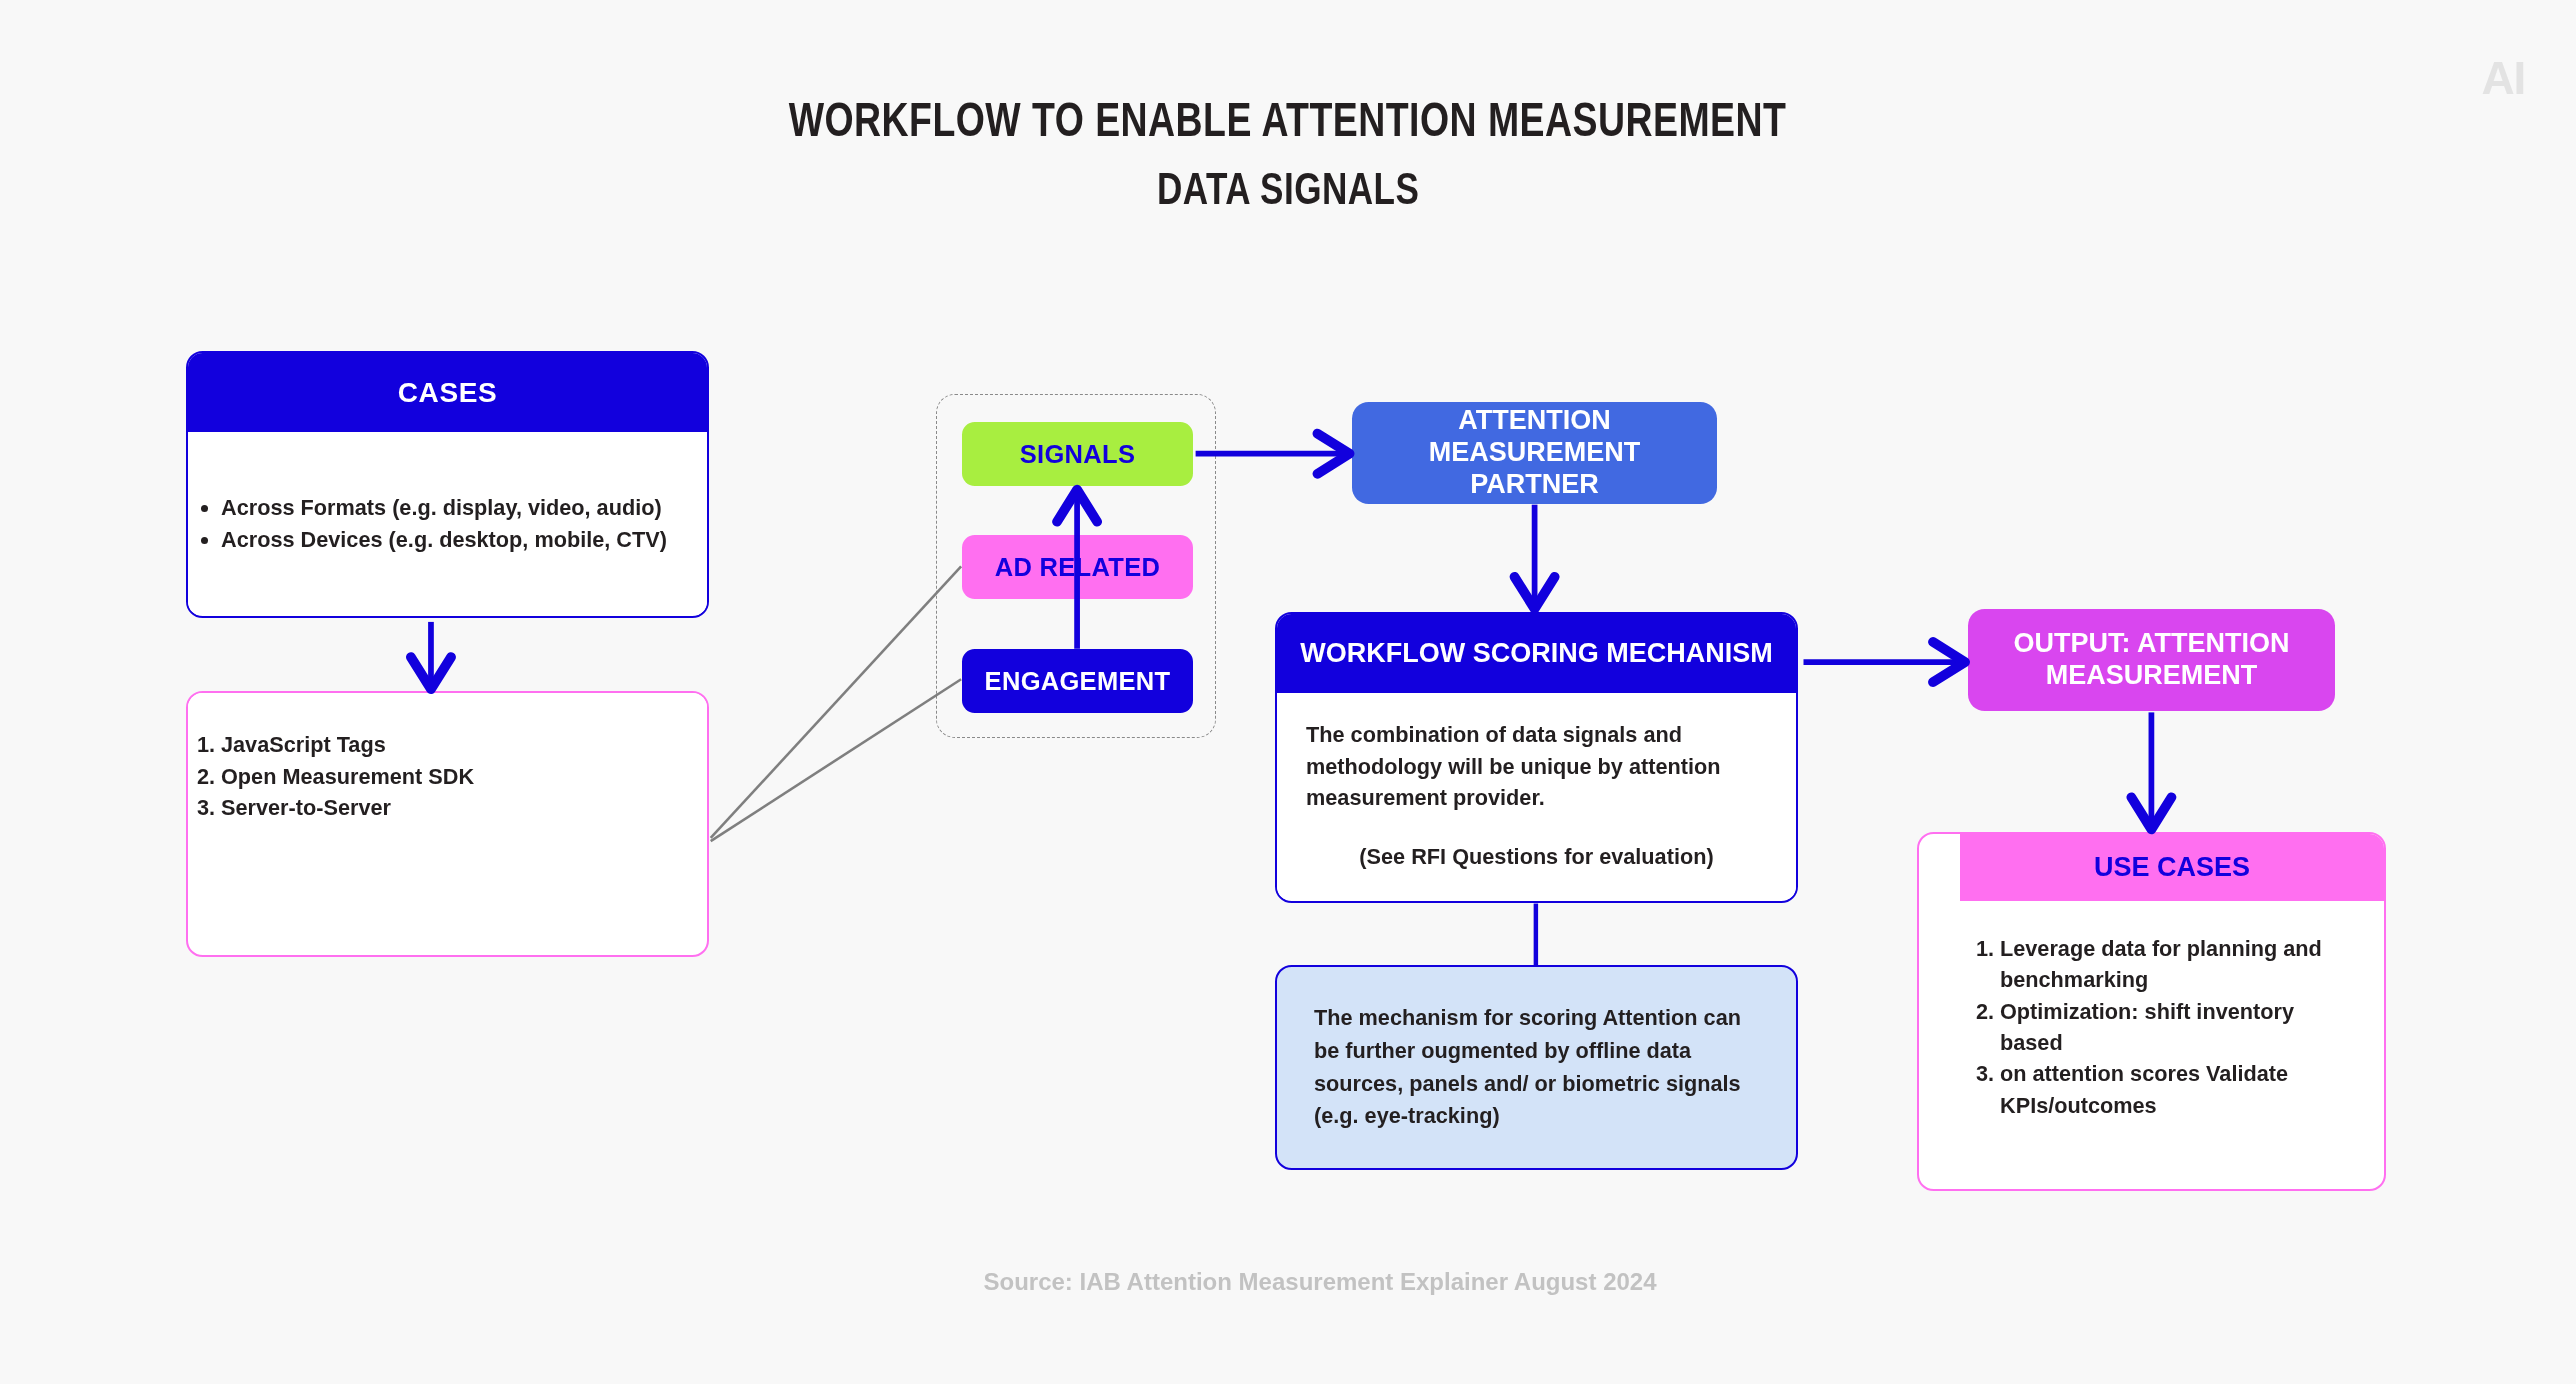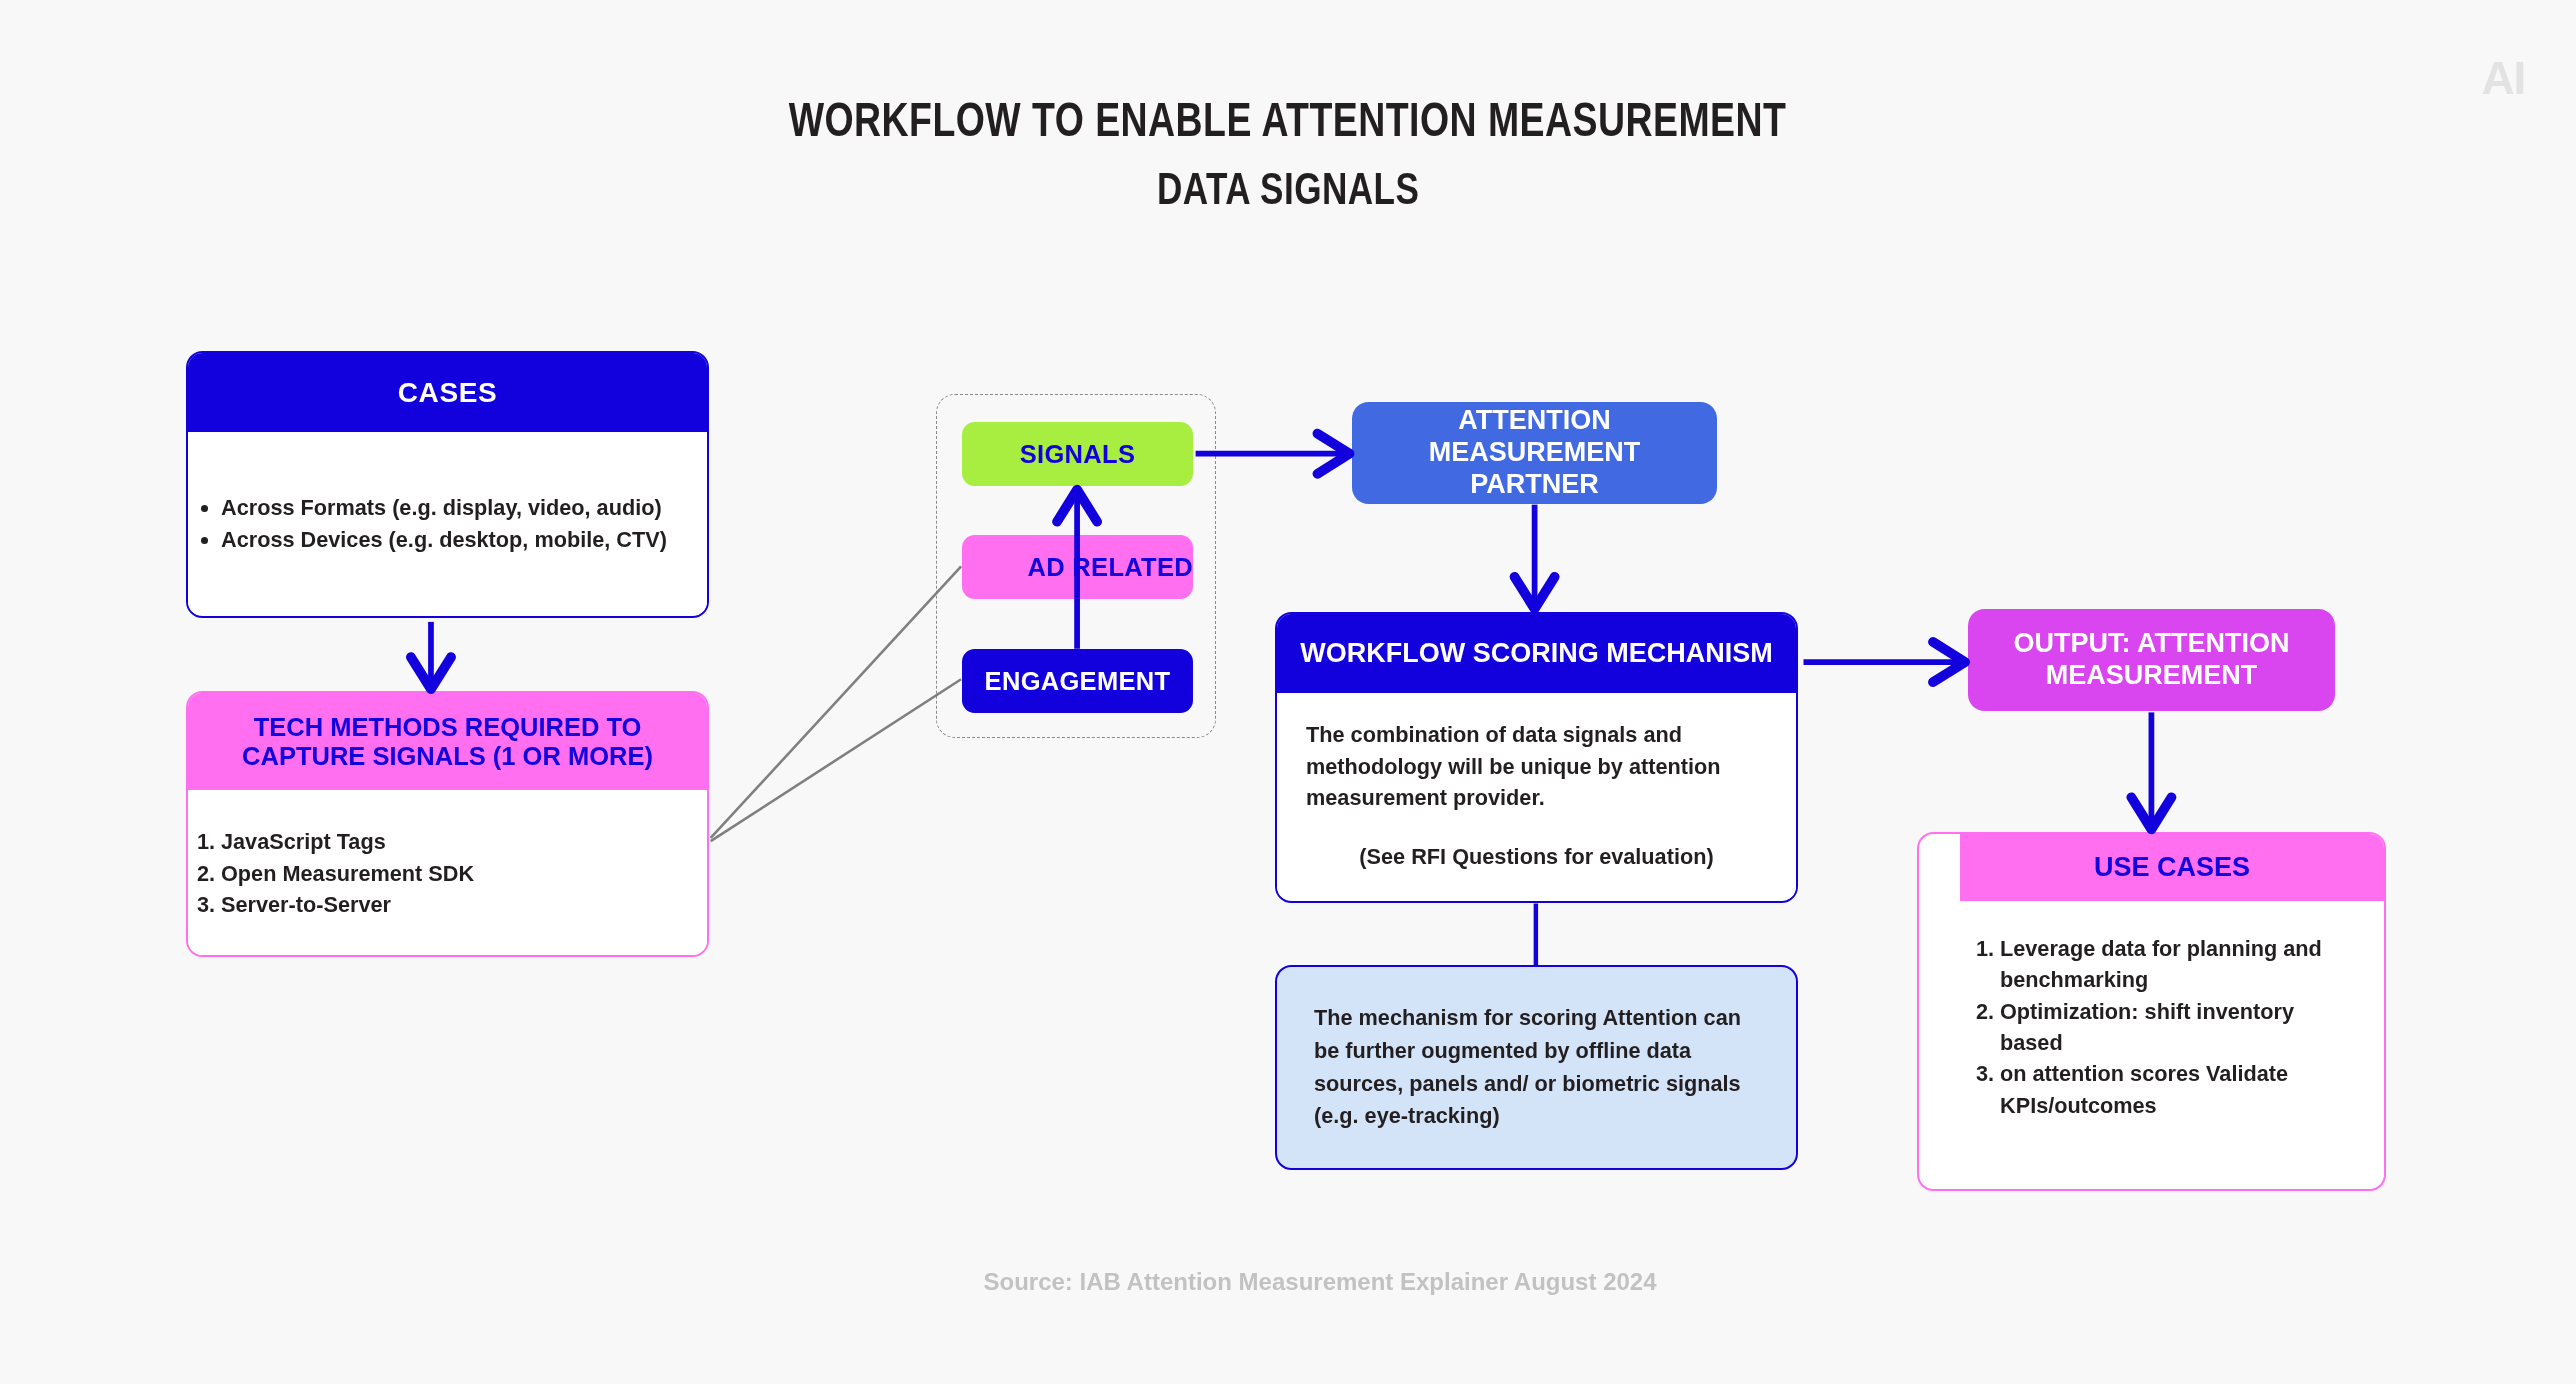--- a/index.html
+++ b/index.html
@@ -103,39 +103,36 @@
     </div>
     <div class="card-body" style="height:183px;">
       <ul>
         <li>Across Formats (e.g. display, video, audio)</li>
         <li>Across Devices (e.g. desktop, mobile, CTV)</li>
       </ul>
     </div>
   </div>
 
   <div class="abs card" style="left:186px;top:691px;width:523px;height:266px;border:2.5px solid #ff6ff0;background:#ffffff;">
-    <div class="card-head" style="height:97px;background:#ff6ff0;color:#1200dd;font-size:25.5px;padding:0 21.7px;box-sizing:border-box;">
-      <span>TECH METHODS REQUIRED TO CAPTURE SIGNALS (1 OR MORE)</span>
-    </div>
     <div class="card-body" style="height:167px;">
       <ol>
         <li>JavaScript Tags</li>
         <li>Open Measurement SDK</li>
         <li>Server-to-Server</li>
       </ol>
     </div>
   </div>
 
   <div class="abs" id="signals-group" style="left:936px;top:394px;width:280px;height:344px;"></div>
 
   <div class="abs pill" style="left:962px;top:422px;width:231px;height:64px;background:#a8ee40;color:#1200dd;">
     <span>SIGNALS</span>
   </div>
 
-  <div class="abs pill" style="left:962px;top:535px;width:231px;height:64px;background:#ff6ff0;color:#1200dd;justify-content:flex-end;">
+  <div class="abs pill" style="left:962px;top:535px;width:231px;height:64px;background:#ff6ff0;color:#1200dd;">
     <span>AD RELATED</span>
   </div>
 
   <div class="abs pill" style="left:962px;top:649px;width:231px;height:64px;background:#1200dd;color:#ffffff;">
     <span>ENGAGEMENT</span>
   </div>
 
   <div class="abs solidbox" style="left:1352px;top:402px;width:365px;height:102px;background:#4169e1;color:#ffffff;font-size:27px;padding:0 18px;box-sizing:border-box;">
     <span><span>ATTENTION</span><br><span>MEASUREMENT PARTNER</span></span>
   </div>

